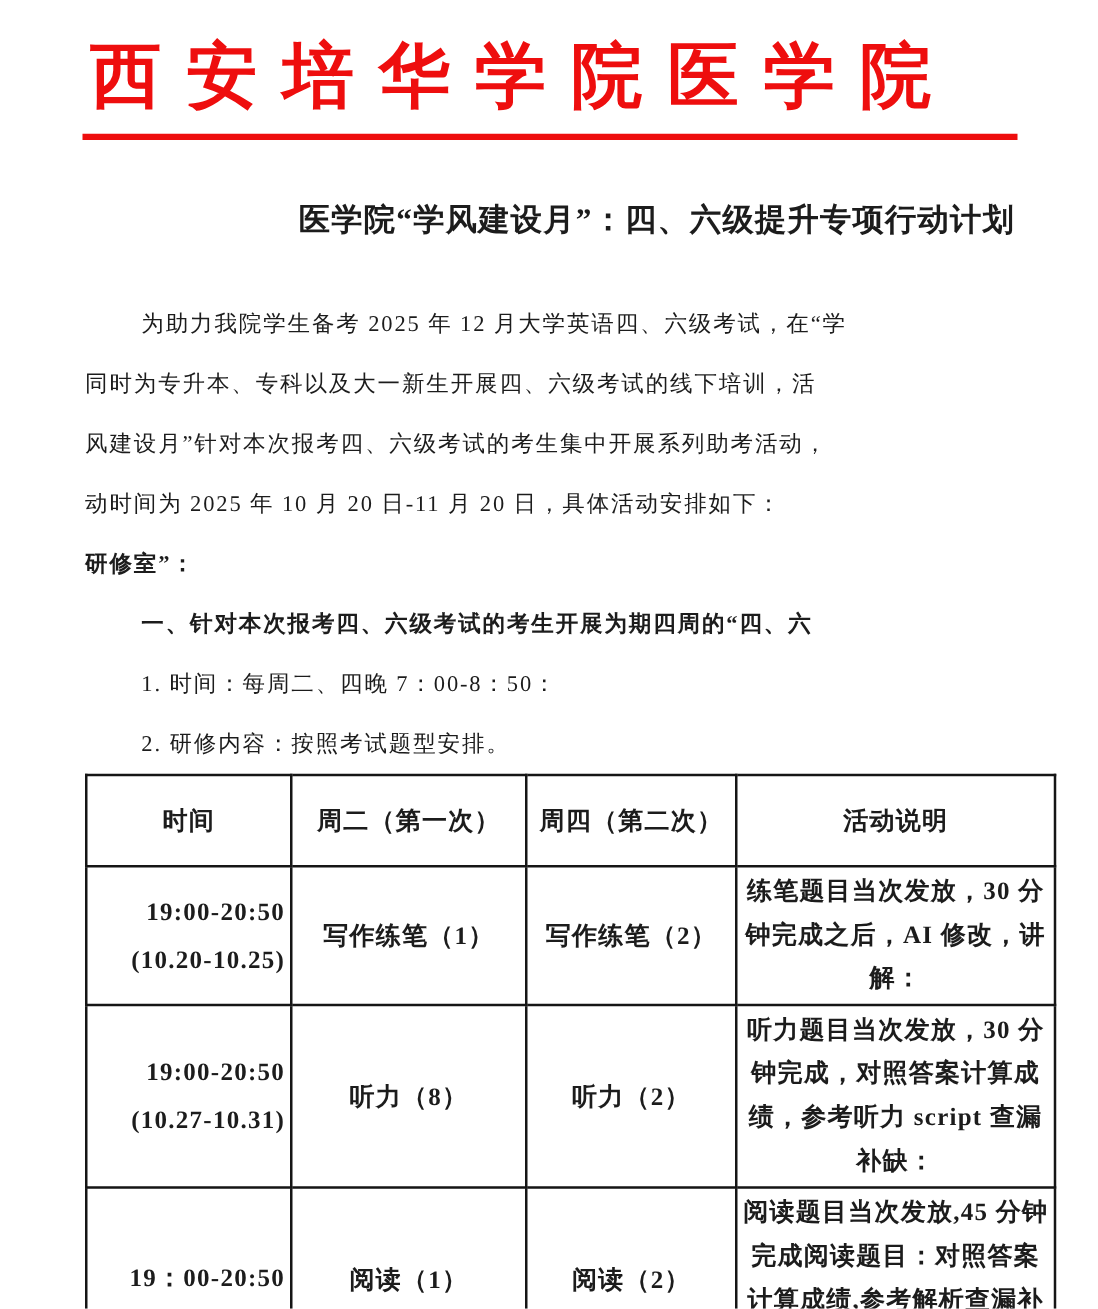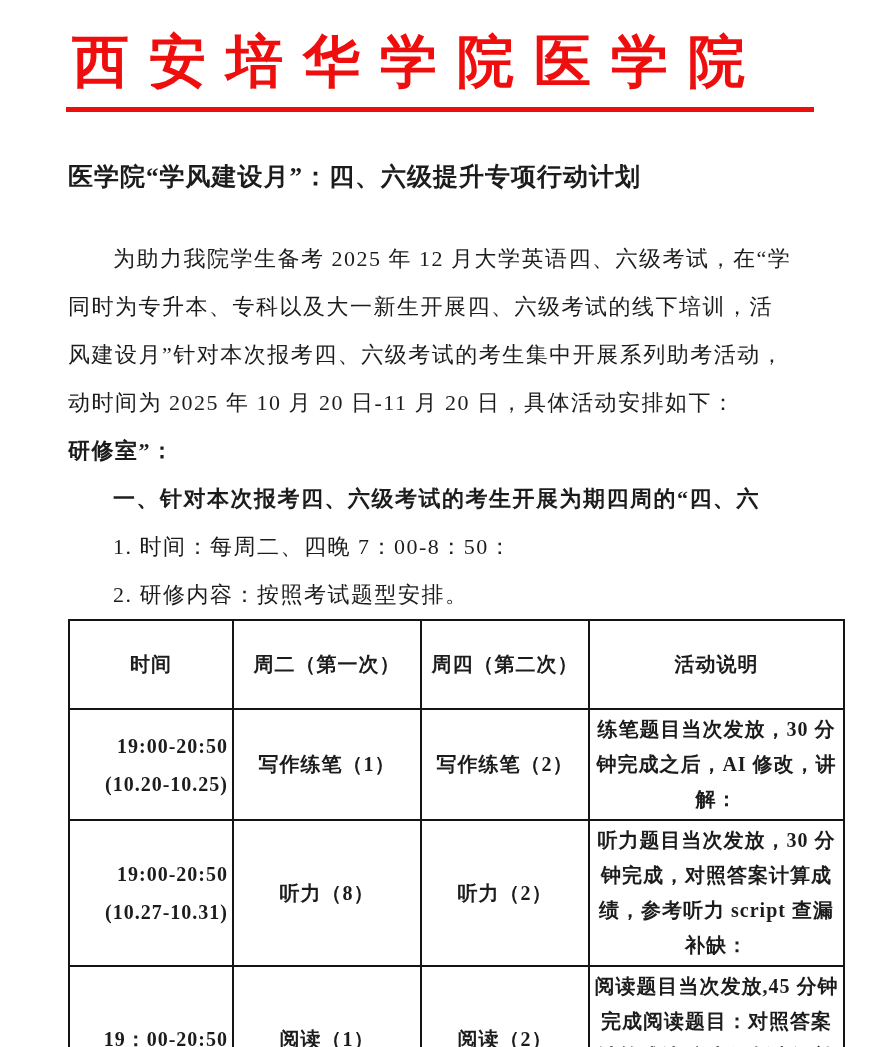--- a/index.html
+++ b/index.html
@@ -30,31 +30,31 @@
     margin:28px 132px 0 0;
     text-align:right;
     font-size:21px;
     font-weight:600;
     letter-spacing:2px;
     color:#3a564f;
     line-height:26px;
   }
   .doc-title{
     margin:48px 66px 16px 68px;
-    text-align:left;
+    text-align:right;
     font-size:25px;
     font-weight:700;
     letter-spacing:1px;
     line-height:33px;
   }
   
   .body-text{
     margin-top:42px;
     padding:0 62px 0 68px;
-    font-size:22px;
+    font-size:18px;
     letter-spacing:1.5px;
   }
   .line{
     line-height:48px;
     white-space:nowrap;
   }
   .line.indent{ text-indent:45px; }
   .line.bold{ font-weight:700; }
   
   table.schedule{
@@ -69,21 +69,21 @@
     text-align:center;
     vertical-align:middle;
     font-weight:600;
     padding:2px 4px;
     letter-spacing:1px;
   }
   col.c-time{width:164px;}
   col.c-tue{width:188px;}
   col.c-thu{width:168px;}
   col.c-desc{width:255px;}
-  tr.hdr{height:89px;}
+  tr.hdr{height:73px;}
   tr.r1{height:75px;}
   tr.r2{height:105px;}
   tr.r3{height:98px;}
   td.time div{line-height:38px; white-space:nowrap;text-align:right;}
   td.desc{
     text-align:left;
     line-height:35px;
     padding:2px 6px;
     letter-spacing:0.2px;
     margin-left:15px;

